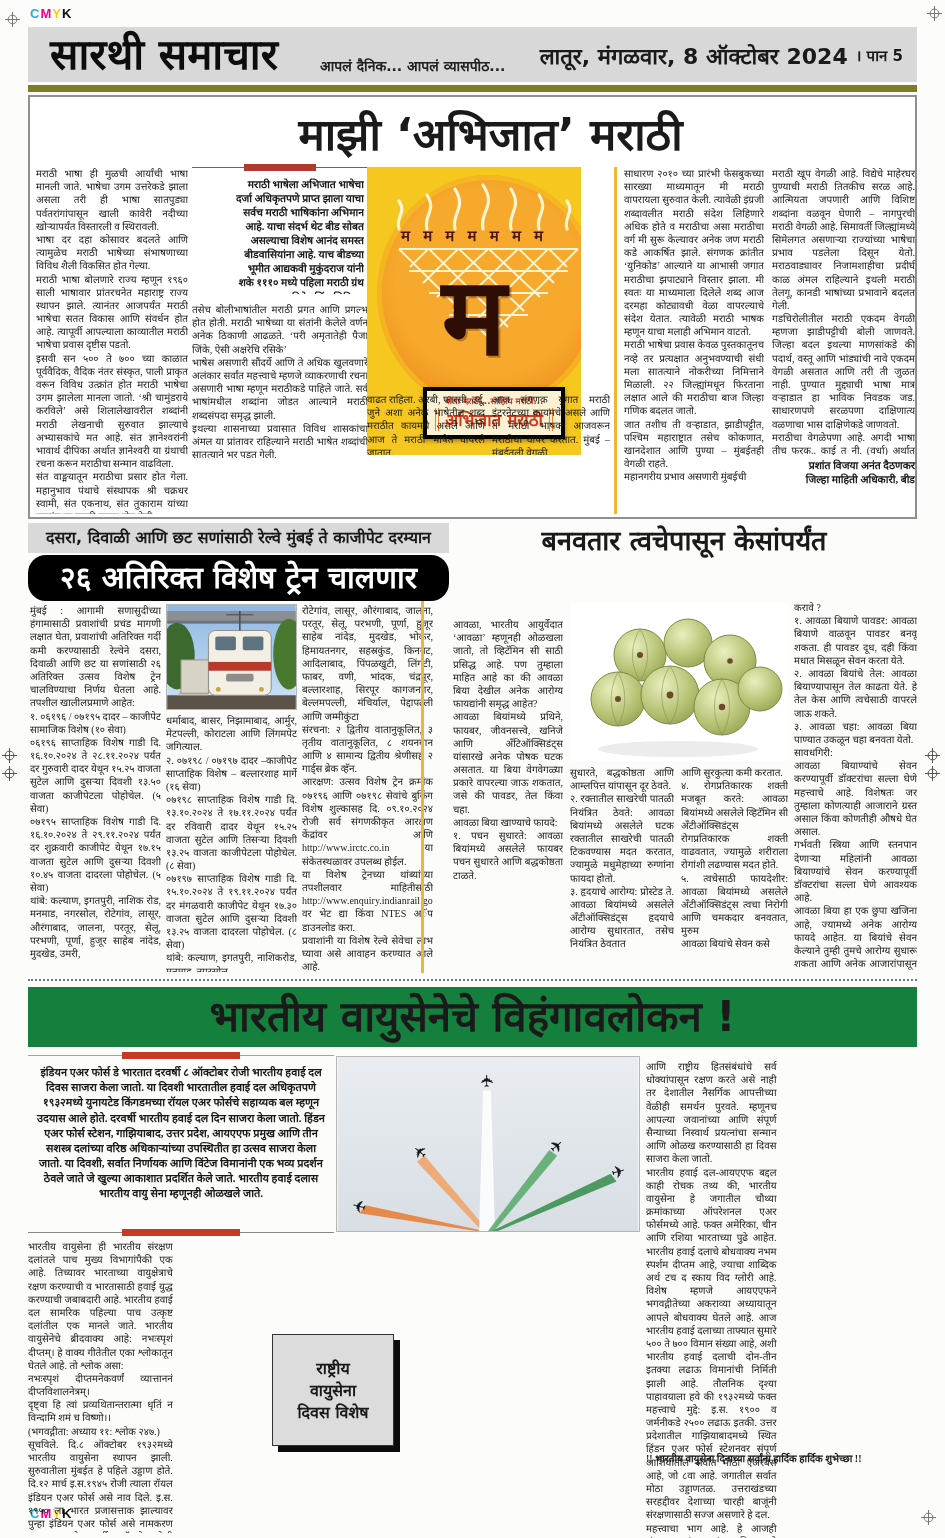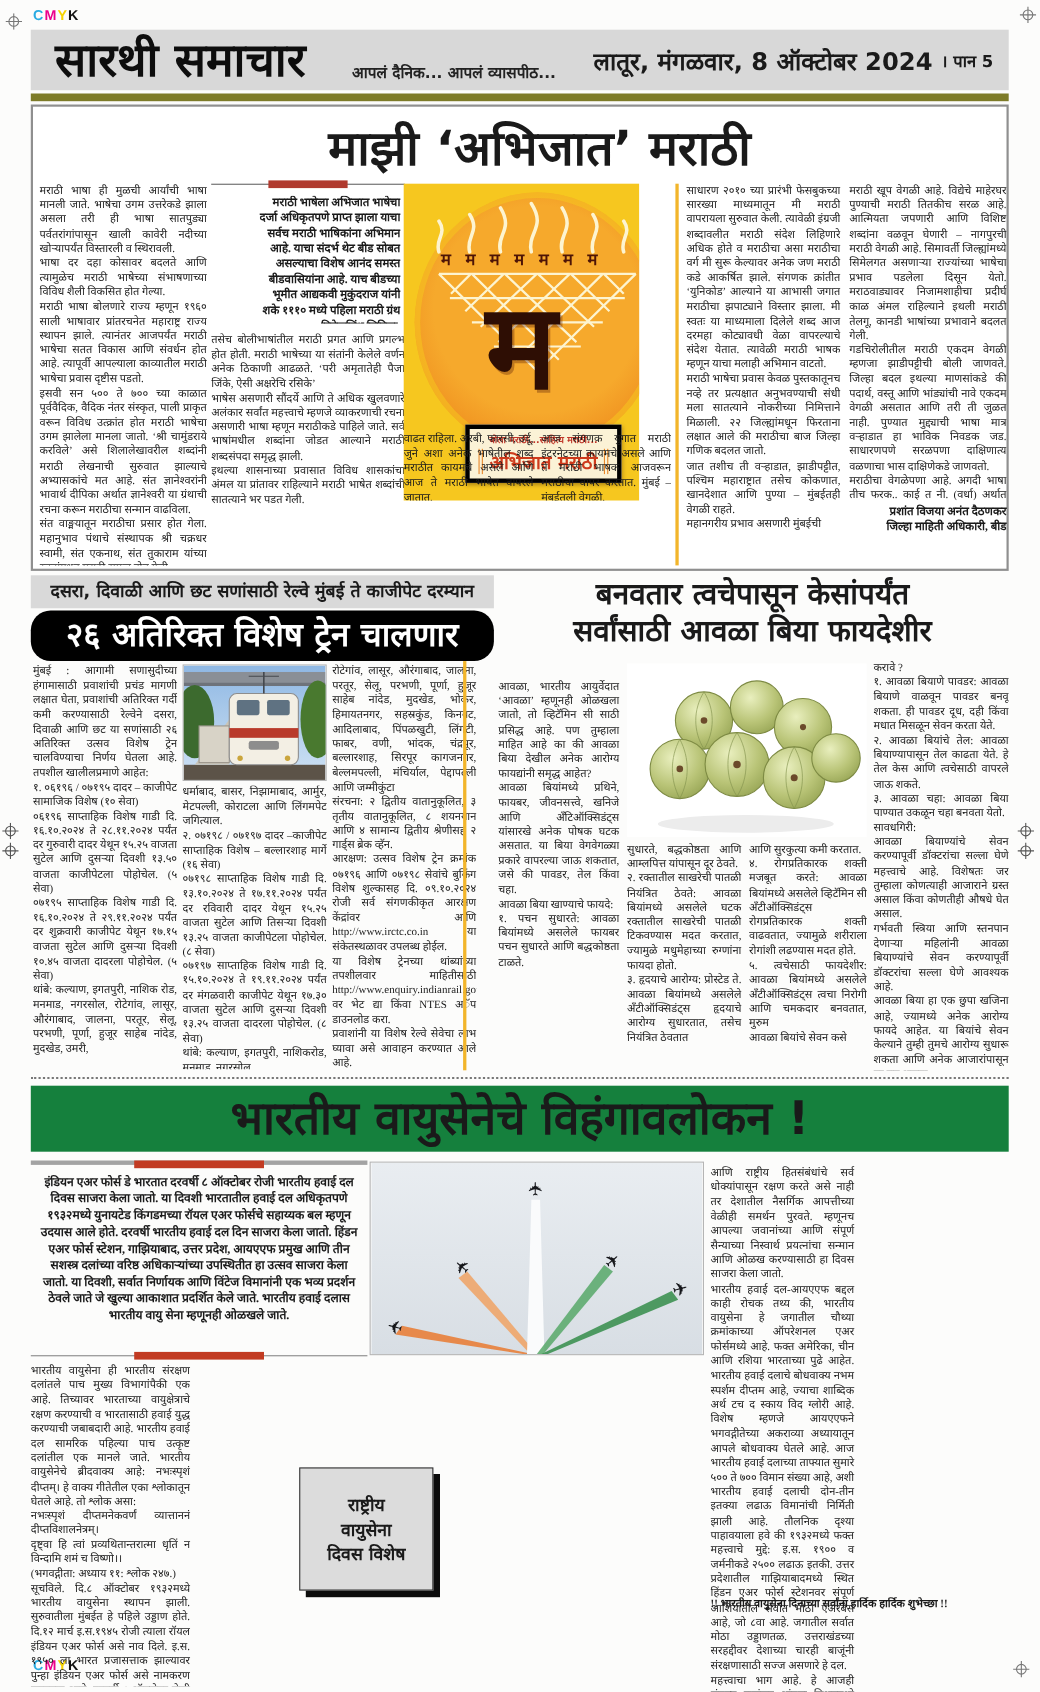--- a/index.html
+++ b/index.html
@@ -59,21 +59,21 @@
   
   .amla-head { left:451px; top:524px; width:466px; text-align:center; font-size:27px; font-weight:700; line-height:1.25; }
   .vrule-y { width:3px; background:#f2b52b; }
   .a-col { position:absolute; }
 
   
   .dotted { left:28px; top:979px; width:889px; height:0; border-top:2px dotted #777; }
 
   
   .af-bar { left:28px; top:987px; width:889px; height:60px; background:#15803d; text-align:center; line-height:60px; font-size:42px; font-weight:700; }
-  .af-intro { left:28px; top:1055px; width:306px; height:178px; border-top:4px solid #a3a3a3; border-bottom:1px solid #888; padding:9px 7px; }
+  .af-intro { left:28px; top:1055px; width:306px; height:178px; border-top:1px solid #a3a3a3; border-bottom:1px solid #888; padding:9px 7px; }
   .af-redbar { position:absolute; left:50%; transform:translateX(-50%); width:118px; height:7px; background:#c23b22; }
   .af-intro-tx { font-size:11px; font-weight:600; line-height:1.38; text-align:center; white-space:pre-line; overflow:hidden; height:158px; }
   .af-right { left:646px; top:1036px; width:271px; height:478px; column-count:2; column-gap:10px;margin-top:24px; }
   .af-bottom { left:28px; top:1240px; width:612px; height:293px; column-count:4; column-gap:11px; }
   .specialbox { left:272px; top:1334px; width:122px; height:112px; background:#dcdcdc; border:1px solid #333; box-shadow:6px 6px 0 #0c0c0c; display:flex; align-items:center; justify-content:center; text-align:center; font-size:16px; font-weight:700; white-space:pre-line; z-index:3; }
   .closing { font-weight:700; }
 </style>
 </head>
 <body>
 
@@ -227,21 +227,21 @@
 थांबे: कल्याण, इगतपुरी, नाशिकरोड, मनमाड, नगरसोल,</div>
 </div>
 <div class="abs t-col txt" style="left:302px;">रोटेगांव, लासूर, औरंगाबाद, जालना, परतूर, सेलू, परभणी, पूर्णा, हुजूर साहेब नांदेड, मुदखेड, भोकर, हिमायतनगर, सहस्रकुंड, किनवट, आदिलाबाद, पिंपळखुटी, लिंगटी, फाबर, वणी, भांदक, चंद्रपूर, बल्लारशाह, सिरपूर कागजनगर, बेल्लमपल्ली, मंचिर्याल, पेद्दापल्ली आणि जम्मीकुंटा
 संरचना: २ द्वितीय वातानुकूलित, ३ तृतीय वातानुकूलित, ८ शयनयान आणि ४ सामान्य द्वितीय श्रेणीसह २ गार्ड्स ब्रेक व्हॅन.
 आरक्षण: उत्सव विशेष ट्रेन क्रमांक ०७१९६ आणि ०७१९८ सेवांचे बुकिंग विशेष शुल्कासह दि. ०९.१०.२०२४ रोजी सर्व संगणकीकृत आरक्षण केंद्रांवर आणि http://www.irctc.co.in या संकेतस्थळावर उपलब्ध होईल.
 या विशेष ट्रेनच्या थांब्यांच्या तपशीलवार माहितीसाठी http://www.enquiry.indianrail.gov.in वर भेट द्या किंवा NTES अॅप डाउनलोड करा.
 प्रवाशांनी या विशेष रेल्वे सेवेचा लाभ घ्यावा असे आवाहन करण्यात आले आहे.</div>
 
 <div class="abs vrule-y" style="left:421px; top:601px; height:372px;"></div>
 
-<h2 class="abs amla-head sans"><span>बनवतार त्वचेपासून केसांपर्यंत</span><br><span>सर्वांसाठी आवळा बिया फायदेशीर</span></h2>
+<h2 class="abs amla-head sans"><span>बनवतार त्वचेपासून केसांपर्यंत</span><br></h2>
 
 <svg class="abs" style="left:570px; top:603px;" width="218" height="158" viewBox="0 0 218 158">
   <defs>
       <radialGradient id="berry" cx="0.38" cy="0.32" r="0.85">
         <stop offset="0" stop-color="#e9efbe"></stop>
         <stop offset="0.55" stop-color="#b9c477"></stop>
         <stop offset="1" stop-color="#8c9b4a"></stop>
       </radialGradient>
     </defs>
   <rect width="218" height="158" fill="#ffffff"></rect>

